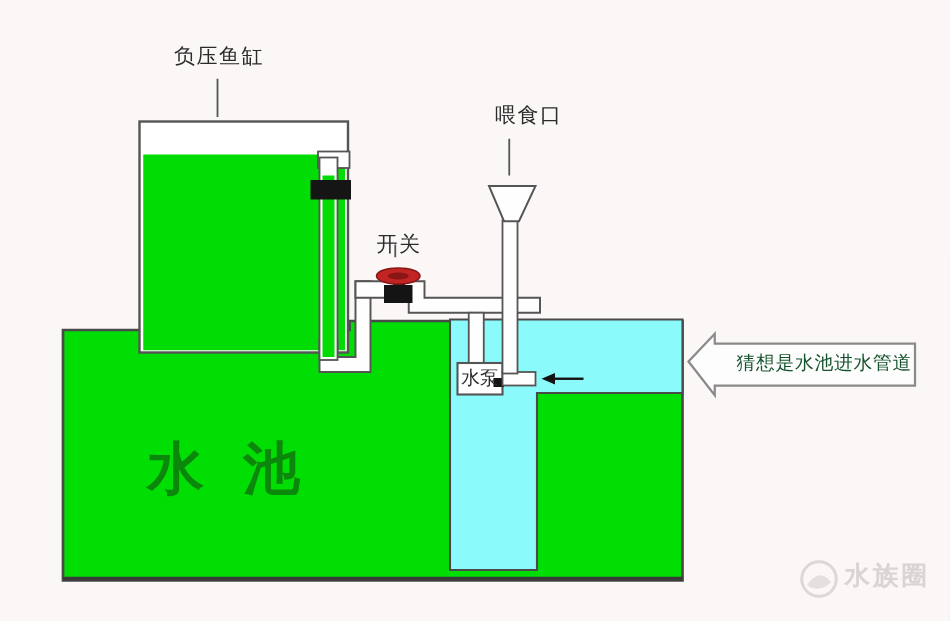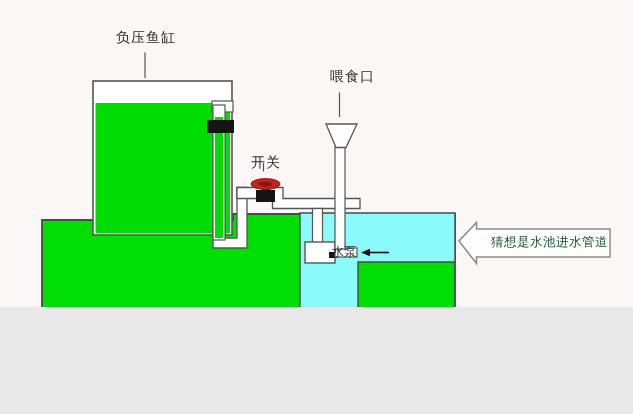--- a/index.html
+++ b/index.html
@@ -2,39 +2,38 @@
 <html><head>
 <meta charset="utf-8">
 <style>
   html,body{margin:0;padding:0;}
   body{
     font-family:"Liberation Sans","DejaVu Sans",sans-serif;
     background:#e8e8e8;
   }
   #stage{
     position:relative;
-    width:633px;height:307px;
+    width:633px;height:414px;
     background:#faf7f6;
     overflow:hidden;
   }
   #diagram-svg{position:absolute;left:0;top:0;}
   .lbl{
     position:absolute;
     color:#2b2b2b;
     font-size:14px;
     line-height:1.1;
     white-space:nowrap;
     letter-spacing:1px;
   }
   .lbl-pump{
     font-size:12.5px;
     width:30px;
     text-align:center;
     letter-spacing:0;
-    margin-left:24px;
   }
   .lbl-pool{
     font-size:38px;
     font-weight:700;
     color:#0b870b;
     letter-spacing:26px;
     font-family:"Liberation Serif","DejaVu Serif",serif;
   }
   .lbl-callout{
     font-size:12.5px;
@@ -133,16 +132,18 @@
   </svg>
 
   <div class="lbl" style="left:116px;top:30px;">负压鱼缸</div>
 
   <div class="lbl" style="left:330px;top:69px;">喂食口</div>
 
   <div class="lbl" style="left:251px;top:155px;">开关</div>
 
   <div class="lbl lbl-pump" style="left:305px;top:246px;">水泵</div>
 
+  <div class="lbl lbl-pool" style="left:98px;top:293px;">水池</div>
 
   <div class="lbl lbl-callout" style="left:480px;top:236px;">猜想是水池进水管道</div>
 
+  <div class="lbl lbl-watermark" style="left:563px;top:375px;">水族圈</div>
 </div>
 
 </body></html>

